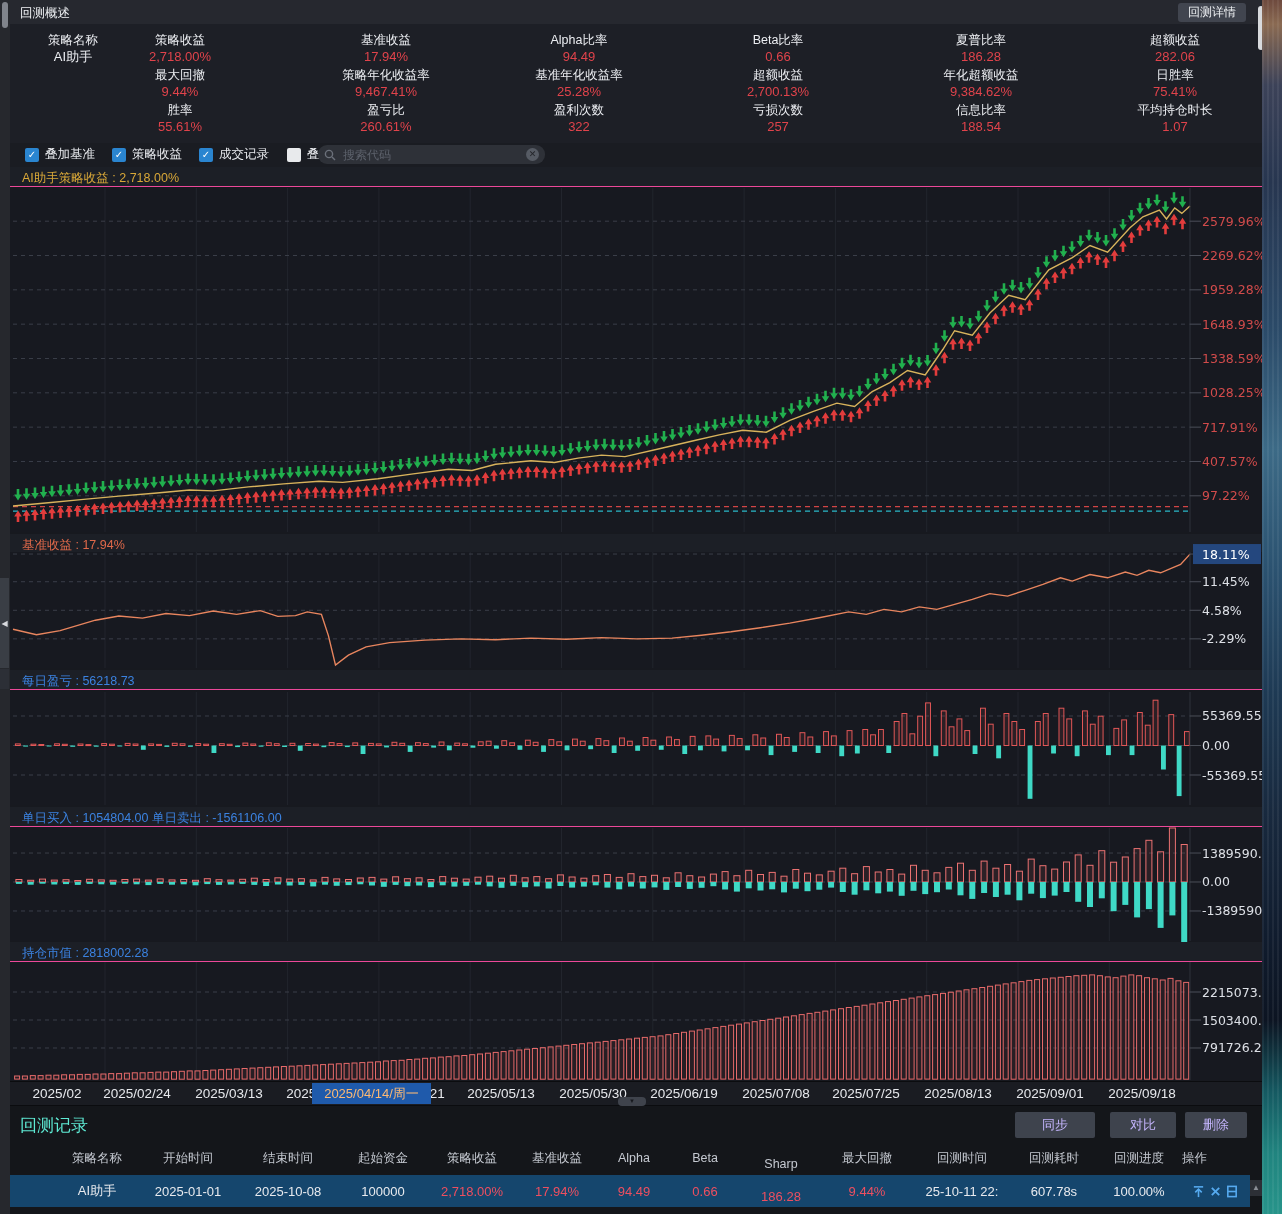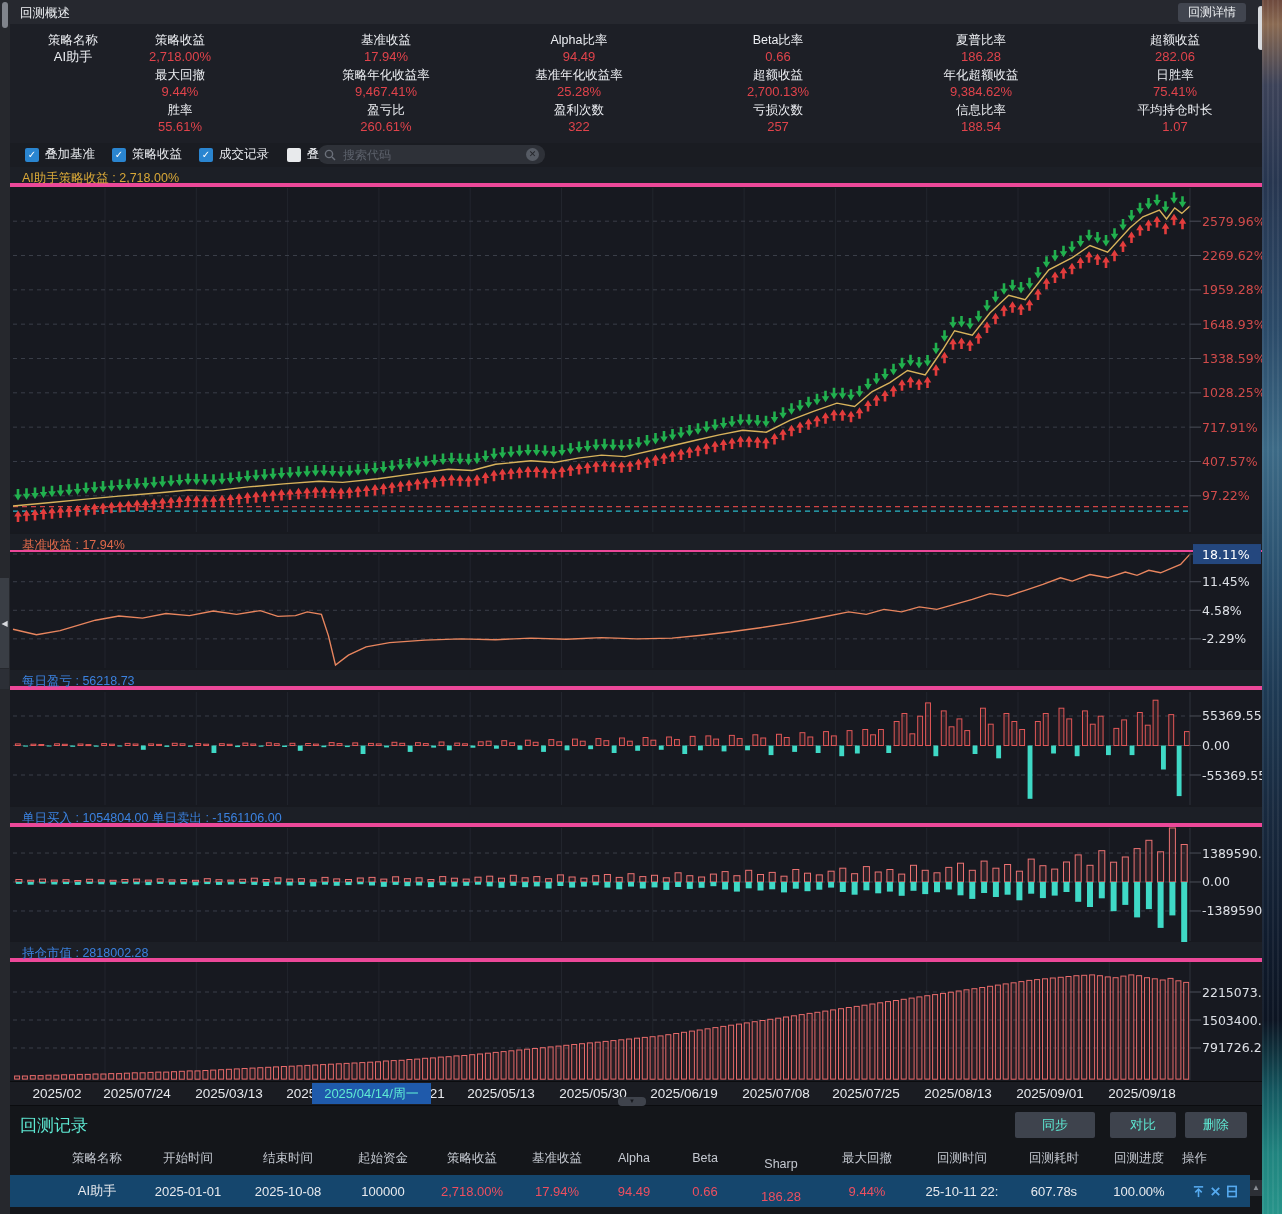--- a/index.html
+++ b/index.html
@@ -36,39 +36,39 @@
       color:transparent;font-size:10px;}
   .cb.on{background:#2a85d0;color:#fff;}
   #searchbox{position:absolute;left:308px;top:2px;width:227px;height:19px;background:#2e3138;border-radius:9px;
              display:flex;align-items:center;padding:0 6px;box-sizing:border-box;gap:5px;}
   #searchbox input{flex:1;background:transparent;border:none;outline:none;color:#c8ccd4;font-size:12px;font-family:inherit;min-width:0;}
   #searchbox input::placeholder{color:#5c616b;}
   #search-clear{width:13px;height:13px;border-radius:50%;background:#565b64;color:#23252a;font-size:9px;line-height:13px;
                 text-align:center;cursor:pointer;flex:none;}
 
   
-  .ptitle{position:absolute;left:0;width:1252px;height:20px;background:#1c1f26;border-bottom:4px solid #ec4899;
+  .ptitle{position:absolute;left:0;width:1252px;height:20px;background:#1c1f26;border-bottom:1px solid #ec4899;
           box-sizing:border-box;padding:3px 0 0 12px;font-size:12.5px;white-space:nowrap;}
   .t-main{color:#d9a838;} .t-bench{color:#e0694a;} .t-blue{color:#3b82e0;}
   svg.chart{position:absolute;left:0;background:#171920;overflow:visible;}
 
   
   #xaxis{position:absolute;left:0;top:1081px;width:1252px;height:24px;background:#1a1c22;border-top:1px solid #0b0c0f;}
   .xt{position:absolute;top:4px;transform:translateX(-50%);color:#e7e9ed;font-size:13.5px;white-space:nowrap;}
   .xt0{left:47px;} .xt1{left:127px;} .xt2{left:219px;} .xt3{left:310px;} .xt4{left:401px;} .xt5{left:491px;}
   .xt6{left:583px;} .xt7{left:674px;} .xt8{left:766px;} .xt9{left:856px;} .xt10{left:948px;} .xt11{left:1040px;} .xt12{left:1132px;}
-  #xtooltip{position:absolute;left:302px;top:1px;width:119px;height:21px;background:#1f5aab;color:#5eead4;
+  #xtooltip{position:absolute;left:302px;top:1px;width:119px;height:21px;background:#1f5aab;color:#fdba74;
             font-size:13px;line-height:21px;text-align:center;white-space:nowrap;z-index:3;}
   #collapse-pill{position:absolute;left:608px;top:1097px;width:28px;height:9px;background:#3f434c;border-radius:4px;
                  text-align:center;line-height:8px;font-size:6px;color:#16181d;cursor:pointer;z-index:4;}
 
   
   #records{position:absolute;left:0;top:1105px;width:1252px;height:109px;background:#14161a;border-top:1px solid #0b0c0f;}
   #rec-title{position:absolute;left:10px;top:8px;color:#5eead4;font-size:17px;}
-  .rbtn{position:absolute;top:6px;height:26px;background:#3e434d;color:#5eead4;border:none;border-radius:2px;
+  .rbtn{position:absolute;top:6px;height:26px;background:#3e434d;color:#c4b5fd;border:none;border-radius:2px;
         font-size:13px;font-family:inherit;cursor:pointer;}
   #btn-sync{left:1005px;width:80px;} #btn-compare{left:1100px;width:66px;} #btn-delete{left:1175px;width:62px;}
   .trow{position:absolute;left:0;width:1240px;height:32px;display:flex;align-items:center;}
   #thead{top:36px;color:#c5c9d1;font-size:12.5px;}
   #trow1{top:69px;background:#15466d;font-size:13px;cursor:pointer;}
   .tc{flex:none;text-align:center;white-space:nowrap;overflow:hidden;}
   .c0{width:46px;} .c1{width:82px;} .c2{width:100px;} .c3{width:100px;} .c4{width:90px;} .c5{width:88px;}
   .c6{width:82px;} .c7{width:72px;} .c8{width:70px;} .c9{width:82px;margin-top:11px;} .c10{width:90px;} .c11{width:100px;}
   .c12{width:84px;} .c13{width:86px;} .c14{width:68px;text-align:left;}
   .red{color:#ee4f60;}
@@ -1130,21 +1130,21 @@
         <line x1="1180" y1="30.00843328666667" x2="1191" y2="30.00843328666667" stroke="#4a4e58"></line>
         <text x="1192" y="34.50843328666667" fill="#dde0e6" font-size="12.5" font-family="&quot;DejaVu Sans&quot;,sans-serif">2215073.73</text>
         <line x1="1180" y1="58.00093333333333" x2="1191" y2="58.00093333333333" stroke="#4a4e58"></line>
         <text x="1192" y="62.50093333333333" fill="#dde0e6" font-size="12.5" font-family="&quot;DejaVu Sans&quot;,sans-serif">1503400.00</text>
         <line x1="1180" y1="85.99343338" x2="1191" y2="85.99343338" stroke="#4a4e58"></line>
         <text x="1192" y="90.49343338" fill="#dde0e6" font-size="12.5" font-family="&quot;DejaVu Sans&quot;,sans-serif">791726.27</text>
       </svg>
 
     <div id="xaxis">
       <span class="xt xt0">2025/02</span>
-      <span class="xt xt1">2025/07/24</span>
+      <span class="xt xt1">2025/02/24</span>
       <span class="xt xt2">2025/03/13</span>
       <span class="xt xt3">2025/03/31</span>
       <span class="xt xt4">2025/04/21</span>
       <span class="xt xt5">2025/05/13</span>
       <span class="xt xt6">2025/05/30</span>
       <span class="xt xt7">2025/06/19</span>
       <span class="xt xt8">2025/07/08</span>
       <span class="xt xt9">2025/07/25</span>
       <span class="xt xt10">2025/08/13</span>
       <span class="xt xt11">2025/09/01</span>

